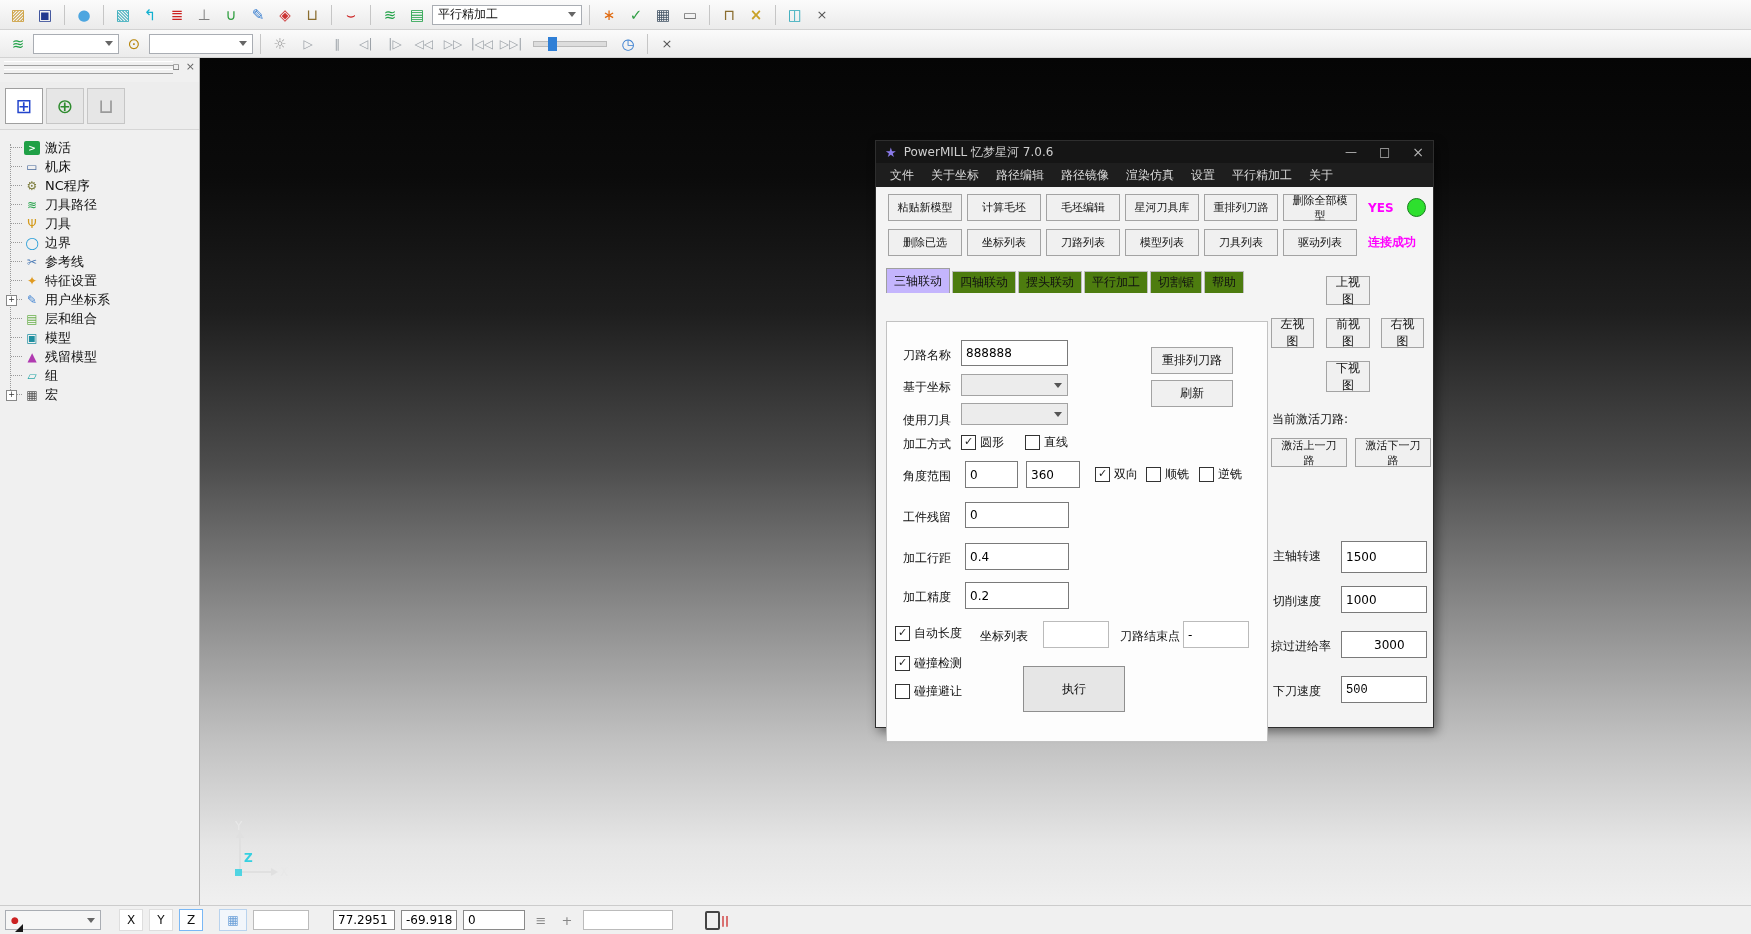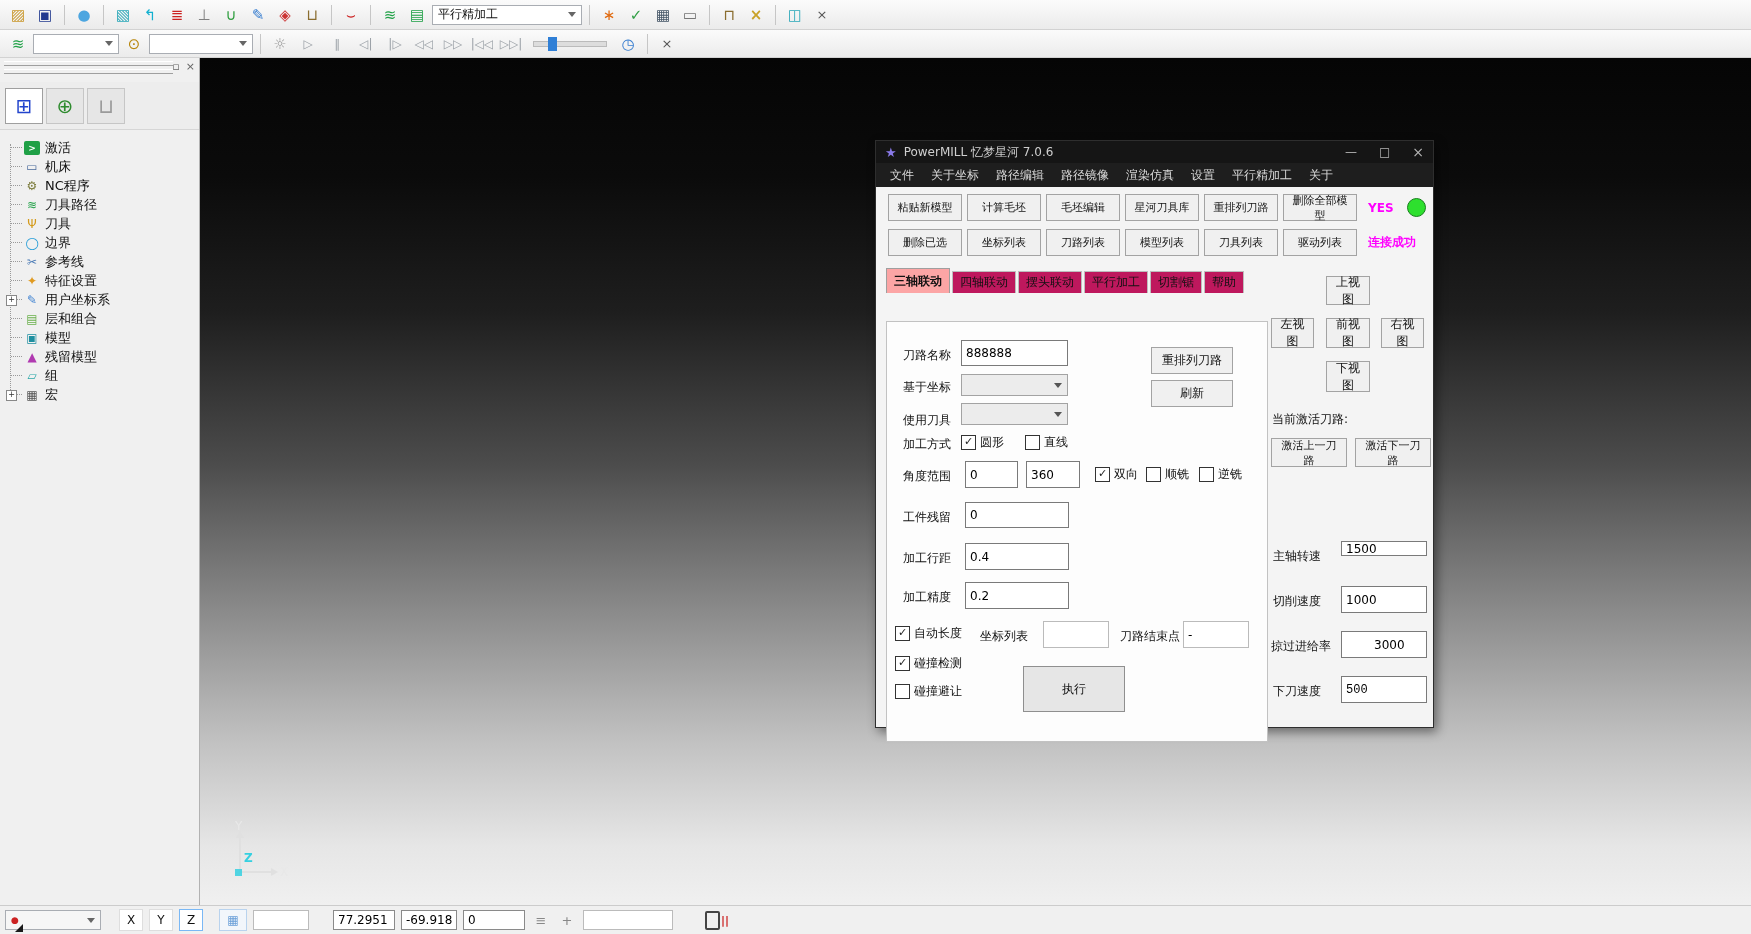--- a/index.html
+++ b/index.html
@@ -56,23 +56,23 @@
   .dctl{margin-left:auto;display:flex;gap:22px;color:#b5b5b5;font-size:12px;align-items:center;}
   .dmenu{height:24px;background:#1e1e1e;color:#d8d8d8;display:flex;align-items:center;gap:17px;padding:0 14px;font-size:12px;}
   .dbody{position:relative;height:540px;}
   .wbtn{background:#f0f0f0;border:1px solid #a3a3a3;display:flex;align-items:center;justify-content:center;
         font-size:11px;color:#111;box-sizing:border-box;cursor:default;}
   .brow{position:absolute;left:12px;display:flex;gap:5px;align-items:center;}
   .brow .wbtn{width:74px;height:27px;flex:none;}
   .magenta{color:#f0f;font-weight:bold;font-size:12px;margin-left:6px;white-space:nowrap;}
   .gdot{width:17px;height:17px;border-radius:50%;background:#2ee02e;border:1px solid #17801c;margin-left:8px;flex:none;}
   .tabs{position:absolute;left:10px;top:81px;display:flex;align-items:flex-end;}
-  .tab{height:21px;padding:0 7px;border:1px solid #bdbdbd;border-bottom:none;background:#be185d;
+  .tab{height:21px;padding:0 7px;border:1px solid #bdbdbd;border-bottom:none;background:#4d7c0f;
        display:flex;align-items:center;font-size:12px;margin-right:2px;}
-  .tab.active{background:#fca5a5;height:24px;border-color:#9f9f9f;font-weight:bold;}
+  .tab.active{background:#c4b5fd;height:24px;border-color:#9f9f9f;}
   .tpanel{position:absolute;left:10px;top:102px;width:382px;height:421px;background:#fdfdfd;border:1px solid #c2c2c2;box-sizing:border-box;margin-top:32px;}
   .flab{position:absolute;font-size:12px;white-space:nowrap;}
   .tin{position:absolute;background:#fff;border:1px solid #7a7a7a;box-sizing:border-box;font-size:12px;
        font-family:inherit;padding:0 4px;outline:none;}
   .fcombo{position:absolute;height:22px;background:#ececec;border:1px solid #a3a3a3;box-sizing:border-box;
           display:flex;align-items:center;padding:0 5px;}
   .chk{position:absolute;display:flex;align-items:center;gap:4px;font-size:12px;}
   .cbox{width:13px;height:13px;border:1px solid #333;background:#fff;font-size:11px;line-height:12px;
         text-align:center;color:#222;flex:none;}
   .rbl{position:absolute;font-size:12px;white-space:nowrap;}
@@ -392,21 +392,21 @@
     <button class="wbtn" style="position:absolute;left:395px;top:131px;width:43px;height:30px;font-size:12px">左视图</button>
     <button class="wbtn" style="position:absolute;left:450px;top:131px;width:44px;height:30px;font-size:12px">前视图</button>
     <button class="wbtn" style="position:absolute;left:505px;top:131px;width:43px;height:30px;font-size:12px">右视图</button>
     <button class="wbtn" style="position:absolute;left:450px;top:174px;width:44px;height:31px;font-size:12px">下视图</button>
 
     <span class="rbl" style="left:396px;top:224px">当前激活刀路:</span>
     <button class="wbtn" style="position:absolute;left:395px;top:251px;width:76px;height:29px">激活上一刀路</button>
     <button class="wbtn" style="position:absolute;left:479px;top:251px;width:76px;height:29px">激活下一刀路</button>
 
     <span class="rbl" style="left:397px;top:361px">主轴转速</span>
-    <input class="tin" style="left: 465px; top: 354px; width: 86px; height: 15px;" value="1500">
+    <input class="tin" style="left: 465px; top: 354px; width: 86px; height: 32px;" value="1500">
     <span class="rbl" style="left:397px;top:406px">切削速度</span>
     <input class="tin" style="left: 465px; top: 399px; width: 86px; height: 27px;" value="1000">
     <span class="rbl" style="left:395px;top:451px">掠过进给率</span>
     <input class="tin" style="left: 465px; top: 444px; width: 86px; height: 27px; padding-left: 32px;" value="3000">
     <span class="rbl" style="left:397px;top:496px">下刀速度</span>
     <input class="tin" style="left: 465px; top: 489px; width: 86px; height: 27px; font-family: Liberation Mono, monospace;" value="500">
   </div>
 </div>
 
 <div class="abs sbar">

